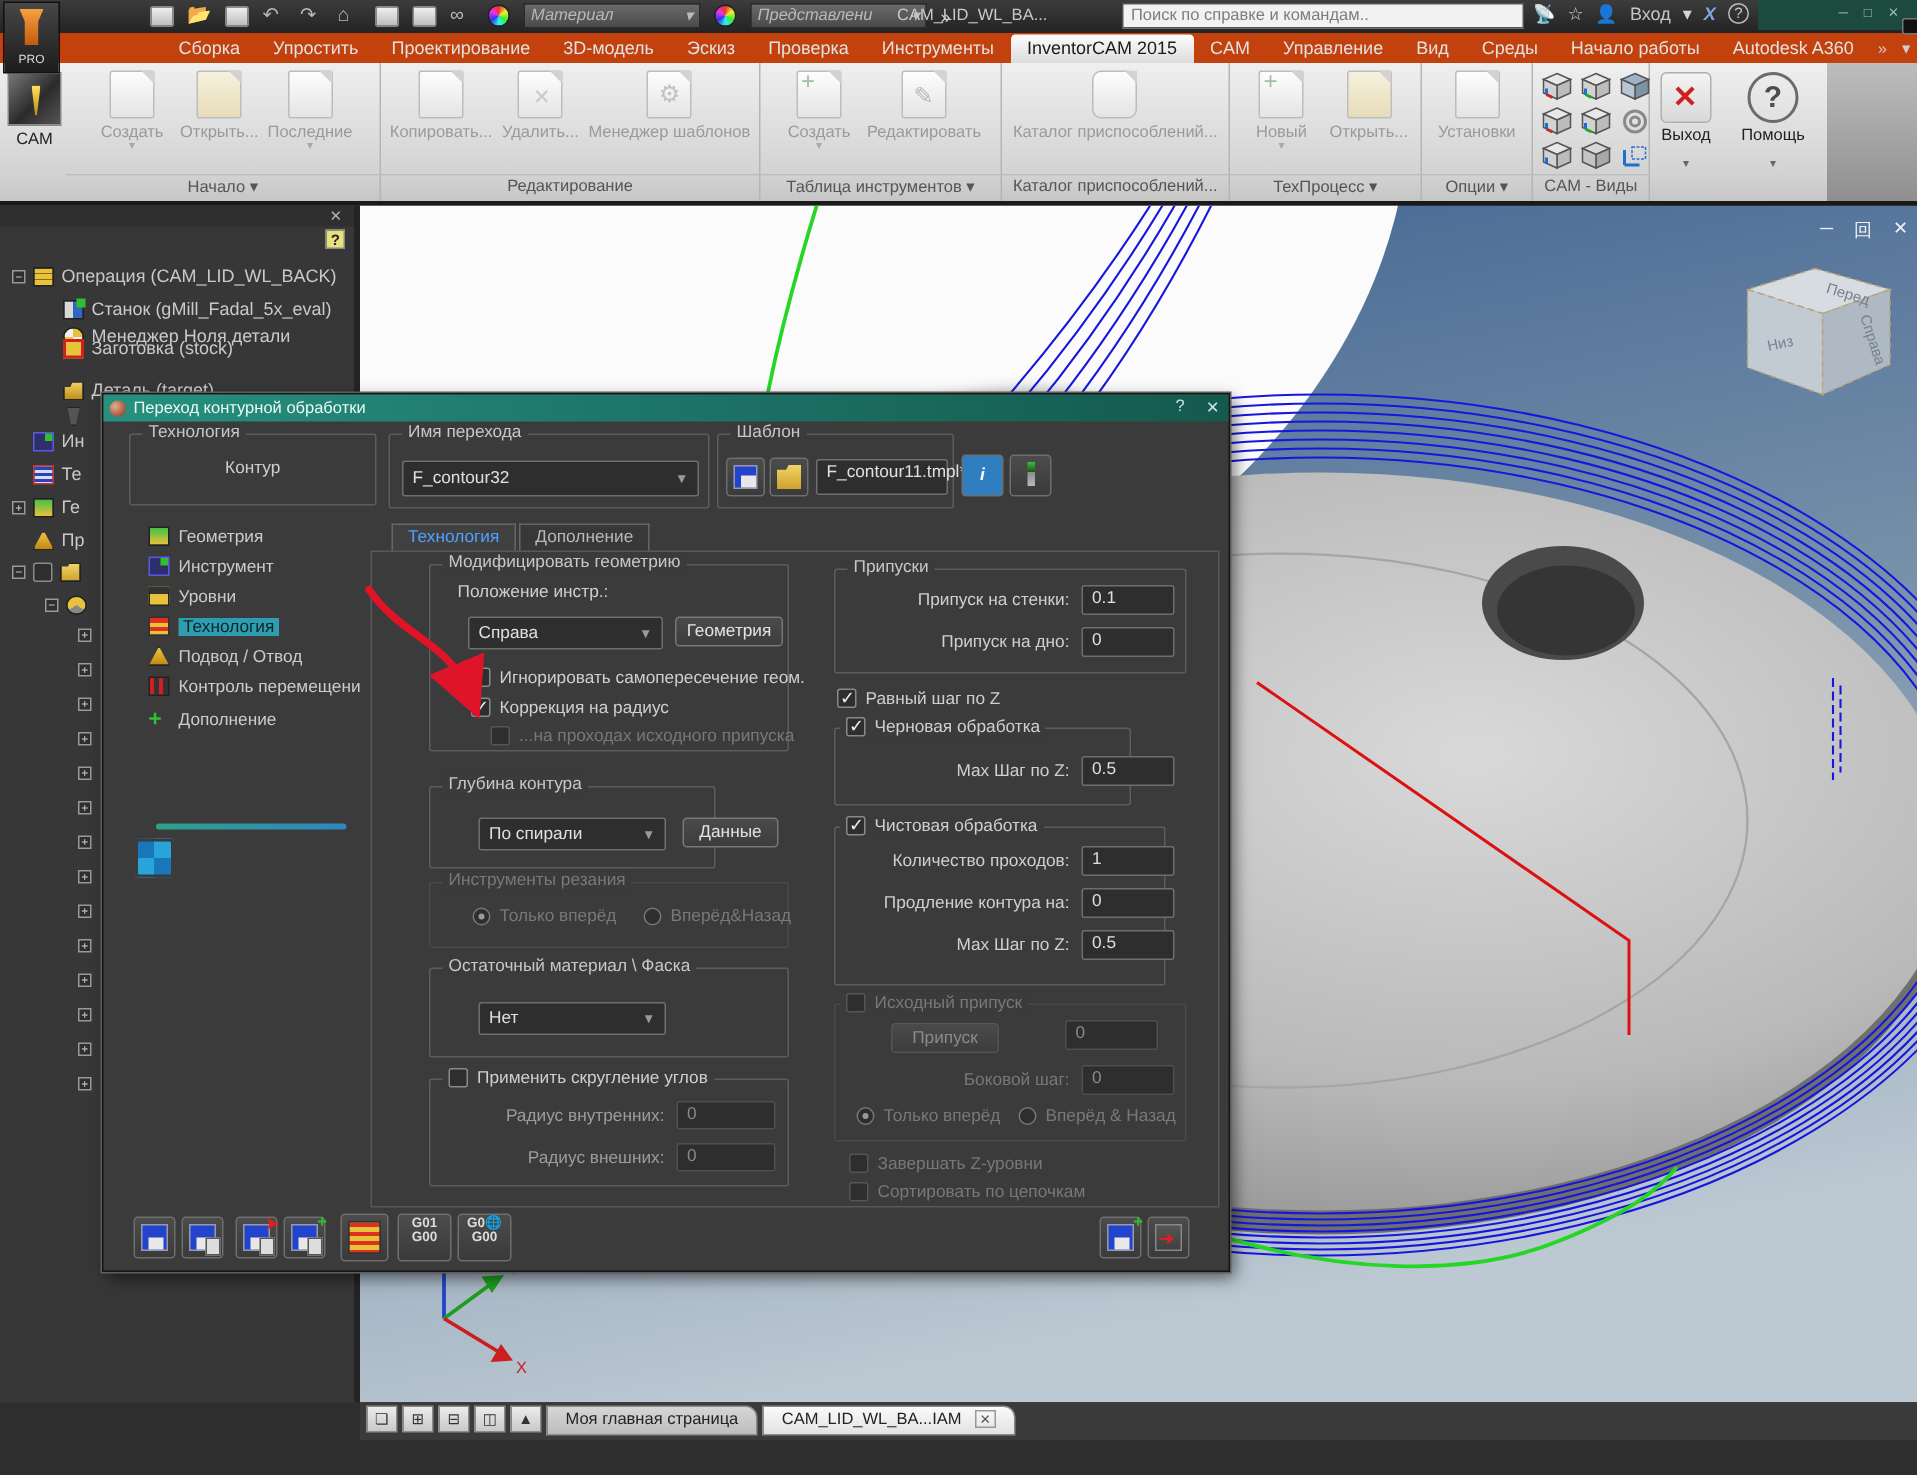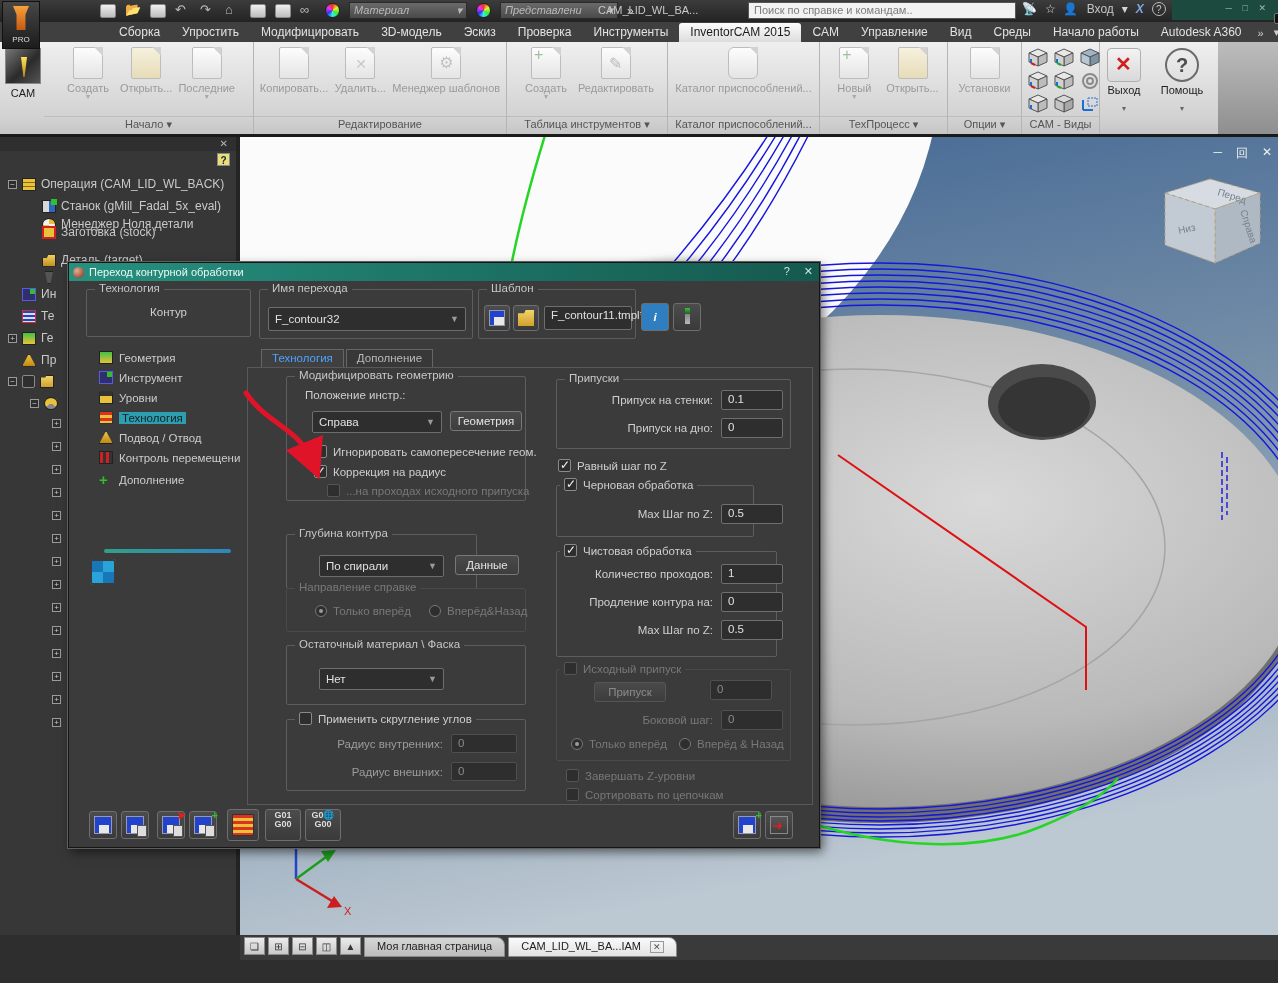--- a/index.html
+++ b/index.html
@@ -27,21 +27,21 @@
     border:1px solid #555; color:#7d7d7d; font-size:11px; padding:1px 5px; }
   .tb-right { position:absolute; left:1022px; top:2px; display:flex; align-items:center; gap:8px; color:#c5c5c5; }
   .glyphico { font-size:12px; color:#d5d5d5; }
   .xlogo { color:#7fa7e0; font-weight:bold; font-style:italic; }
   .helpround { display:inline-block; width:14px; height:14px; border:1px solid #bbb; border-radius:50%;
     text-align:center; line-height:13px; font-size:10px; }
   .greencorner { position:absolute; right:0; top:0; width:106px; height:20px; background:#1d4a3e;
     color:#9fb9af; font-size:9px; text-align:right; padding:3px 8px 0 0; letter-spacing:4px; }
 
   
-  .tabsrow { position:absolute; left:0; top:22px; width:1278px; height:20px; background:#404040;
+  .tabsrow { position:absolute; left:0; top:22px; width:1278px; height:20px; background:#c2410c;
     display:flex; align-items:flex-end; padding-left:108px; }
   .rtab { color:#e2e2e2; font-size:12px; padding:2px 11px 3px; white-space:nowrap; }
   .rtab.active { background:linear-gradient(#fdfdfd,#dcdcdc); color:#1b1b1b; border-radius:3px 3px 0 0; }
   .rtab-extra { color:#cfcfcf; padding:2px 5px 3px; font-size:11px; }
   .camrec { display:inline-block; width:16px; height:11px; background:#111; border:1px solid #777; border-radius:2px; }
 
   
   .ribbon { position:absolute; left:0; top:42px; width:1278px; height:95px;
     background:linear-gradient(#efefef,#d2d2d2 82%,#c6c6c6); border-bottom:3px solid #1a1a1a; }
   .rgroup { position:absolute; top:0; height:92px; border-right:1px solid #b5b5b5; }
@@ -234,21 +234,21 @@
     </div>
   </div>
   <div class="logo">
     <span class="ibody"></span>
     <span class="pro">PRO</span>
   </div>
 
   <div class="tabsrow">
     <span class="rtab">Сборка</span>
     <span class="rtab">Упростить</span>
-    <span class="rtab">Модифицировать</span>
+    <span class="rtab">Проектирование</span>
     <span class="rtab">3D-модель</span>
     <span class="rtab">Эскиз</span>
     <span class="rtab">Проверка</span>
     <span class="rtab">Инструменты</span>
     <span class="rtab active">InventorCAM 2015</span>
     <span class="rtab">CAM</span>
     <span class="rtab">Управление</span>
     <span class="rtab">Вид</span>
     <span class="rtab">Среды</span>
     <span class="rtab">Начало работы</span>
@@ -708,31 +708,31 @@
         <div class="cbrow" style="left:27px;top:88px;">
           <span class="cbx on"></span>
           <span>Коррекция на радиус</span>
           </div>
         <div class="cbrow dis" style="left:40px;top:107px;">
           <span class="cbx dis"></span>
           <span>...на проходах исходного припуска</span>
           </div>
       </div>
 
-      <div class="gbox" style="left:217px;top:271px;width:191px;height:55px;">
+      <div class="gbox" style="left:217px;top:261px;width:191px;height:55px;">
         <span class="glab">Глубина контура</span>
         <div class="combo" style="position:absolute;left:32px;top:20px;width:125px;height:22px;">
           <span>По спирали</span>
           <span class="car">▼</span>
           </div>
         <div class="dbtn" style="position:absolute;left:168px;top:20px;width:64px;">Данные</div>
       </div>
 
       <div class="gbox dis" style="left:217px;top:325px;width:240px;height:44px;">
-        <span class="glab">Направление справке</span>
+        <span class="glab">Инструменты резания</span>
         <div class="cbrow dis" style="left:28px;top:16px;">
           <span class="radio on"></span>
           <span class="radio-lab">Только вперёд</span>
           </div>
         <div class="cbrow dis" style="left:142px;top:16px;">
           <span class="radio"></span>
           <span class="radio-lab">Вперёд&amp;Назад</span>
           </div>
       </div>
 

